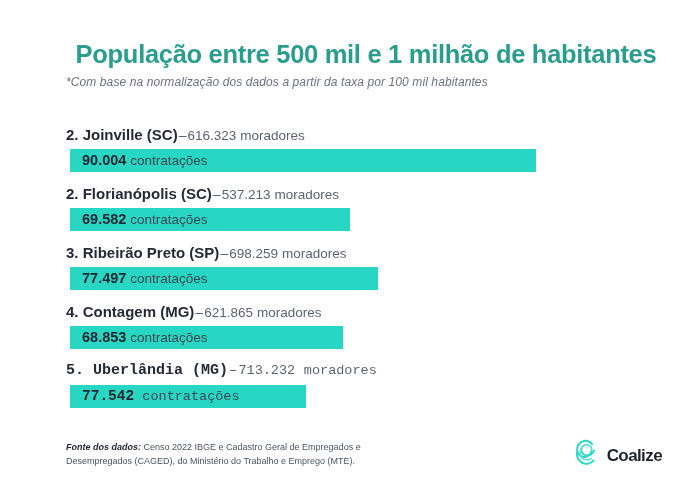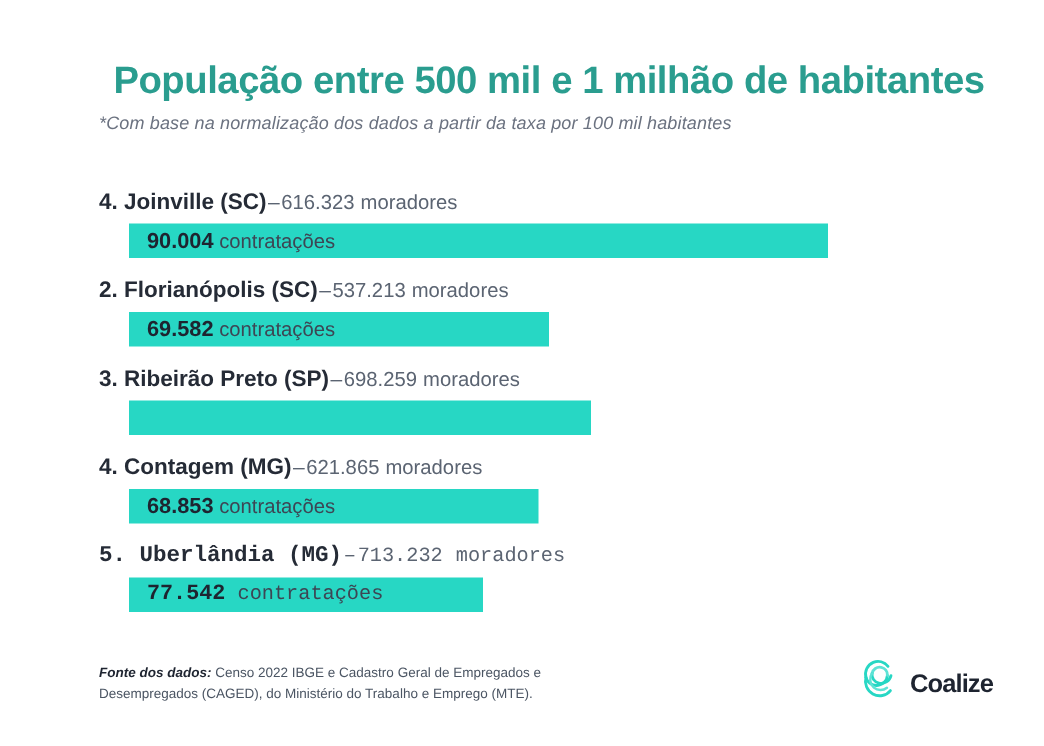--- a/index.html
+++ b/index.html
@@ -96,21 +96,21 @@
     padding: 0 1px;
   }
   .rank-pop {
     color: #5b6472;
     font-size: 13.5px;
   }
 
   .bar-track {
     position: relative;
     height: 23px;
-    margin-left: 20px;
+    margin-left: 4px;
   }
   .bar {
     position: absolute;
     left: 0;
     top: 0;
     height: 23px;
     background: #27d7c4;
   }
   .bar-label {
     position: absolute;
@@ -172,21 +172,21 @@
 
   <div class="header">
     <h1 class="title">População entre 500 mil e 1 milhão de habitantes</h1>
     <p class="subtitle">*Com base na normalização dos dados a partir da taxa por 100 mil habitantes</p>
   </div>
 
   <div class="ranking">
 
     <div class="rank-row">
       <div class="rank-heading">
-        <span class="rank-city">4. Joinville (SC)</span><span class="rank-dash">–</span><span class="rank-pop">616.323</span>
+        <span class="rank-city">2. Joinville (SC)</span><span class="rank-dash">–</span><span class="rank-pop">616.323</span>
         <span class="rank-pop">moradores</span>
       </div>
       <div class="bar-track">
         <div class="bar" style="width:466px"></div>
         <div class="bar-label">
           <span class="bar-value">90.004</span>
           <span class="bar-unit">contratações</span>
         </div>
       </div>
     </div>
@@ -205,20 +205,24 @@
       </div>
     </div>
 
     <div class="rank-row">
       <div class="rank-heading">
         <span class="rank-city">3. Ribeirão Preto (SP)</span><span class="rank-dash">–</span><span class="rank-pop">698.259</span>
         <span class="rank-pop">moradores</span>
       </div>
       <div class="bar-track">
         <div class="bar" style="width:308px"></div>
+        <div class="bar-label">
+          <span class="bar-value">77.497</span>
+          <span class="bar-unit">contratações</span>
+        </div>
       </div>
     </div>
 
     <div class="rank-row">
       <div class="rank-heading">
         <span class="rank-city">4. Contagem (MG)</span><span class="rank-dash">–</span><span class="rank-pop">621.865</span>
         <span class="rank-pop">moradores</span>
       </div>
       <div class="bar-track">
         <div class="bar" style="width:273px"></div>

